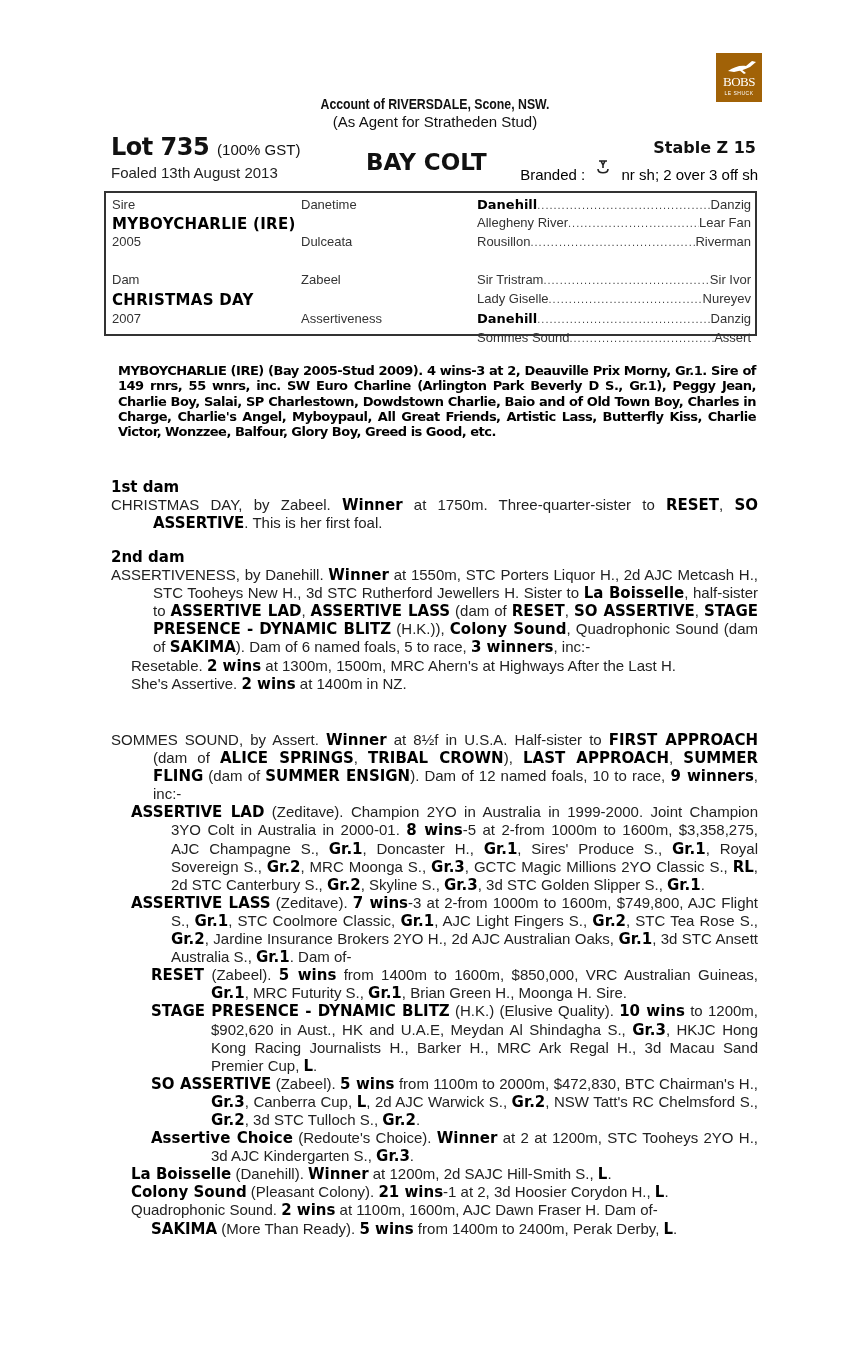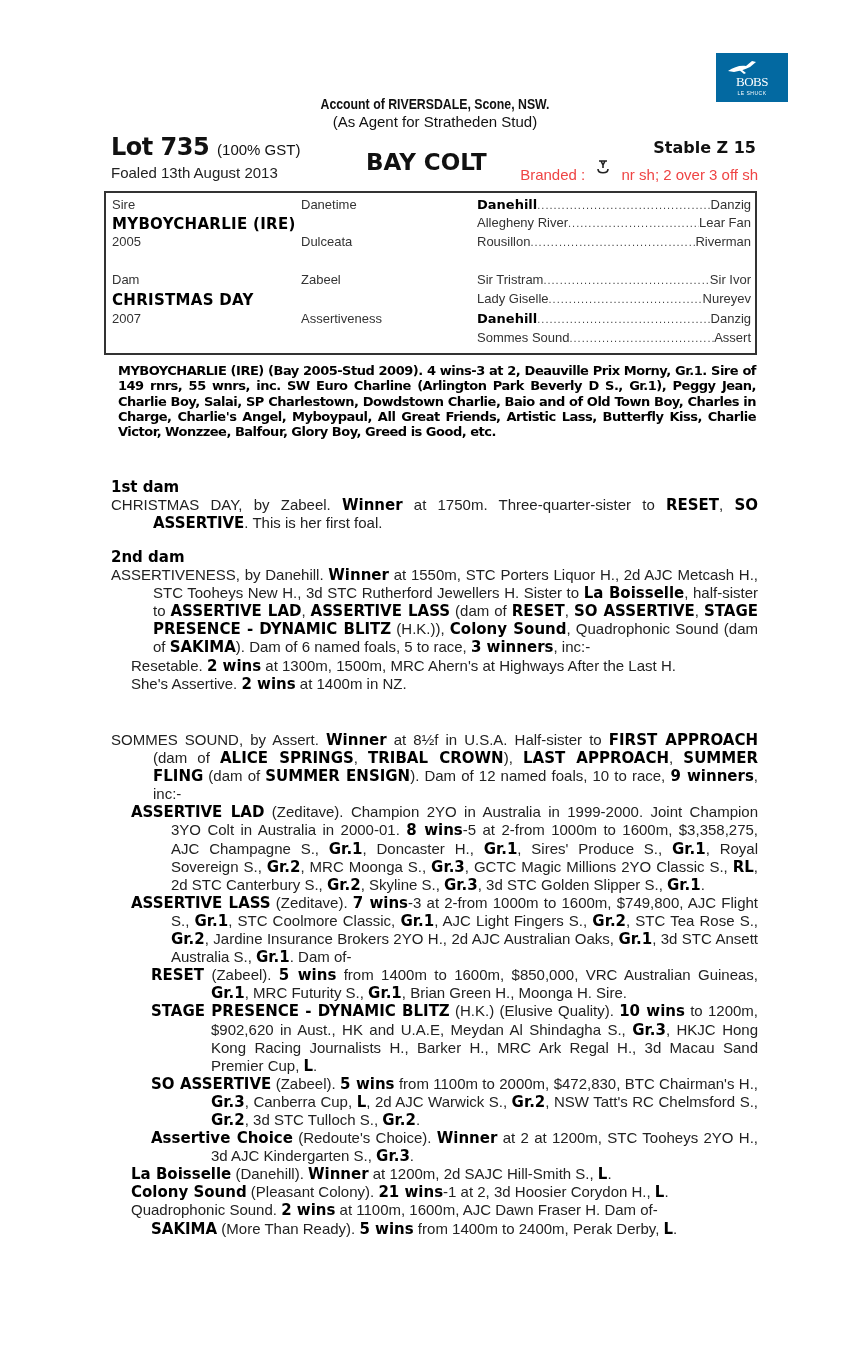--- a/index.html
+++ b/index.html
@@ -1,31 +1,31 @@
 <!DOCTYPE html>
 <html><head>
 <meta charset="utf-8">
 <style>
   html, body { margin:0; padding:0; background:#ffffff; }
   body { width:860px; height:1356px; position:relative; overflow:hidden; color:#111; font-family:"Liberation Sans", sans-serif; }
-  .logo { position:absolute; left:716px; top:53px; width:72px; height:49px; background:#0369a1; color:#fff; text-align:center; }
+  .logo { position:absolute; left:716px; top:53px; width:46px; height:49px; background:#a16207; color:#fff; text-align:center; }
   .logo .bird { position:absolute; left:10px; top:6px; width:33px; height:16px; }
   .logo .brand { position:absolute; left:0; right:0; top:22px; font-family:"Liberation Serif", serif; font-size:13px; letter-spacing:-0.5px; line-height:13px; }
   .logo .sub { position:absolute; left:0; right:0; top:37px; font-size:5px; letter-spacing:0.5px; line-height:6px; }
   .vendor { position:absolute; left:110px; width:650px; top:95px; text-align:center; font-weight:bold; font-size:15px; transform:scaleX(0.82); transform-origin:center; letter-spacing:0px; }
   .agent { position:absolute; left:110px; width:650px; top:113px; text-align:center; font-size:15px; }
   .lotline { position:absolute; left:111px; width:647px; top:133px; height:28px; }
   .lot { position:absolute; left:0; top:0; font-weight:bold; font-size:24px; font-family:"DejaVu Sans", sans-serif; letter-spacing:-0.5px; }
   .gst { font-size:15px; font-weight:normal; font-family:"Liberation Sans", sans-serif; letter-spacing:0; }
   .colt { position:absolute; left:255px; top:16px; font-weight:bold; font-size:23px; font-family:"DejaVu Sans", sans-serif; }
   .stable { position:absolute; right:2px; top:5px; font-weight:bold; font-size:16px; font-family:"DejaVu Sans", sans-serif; }
   .foaled { position:absolute; left:111px; top:164px; font-size:15px; color:#222; }
-  .branded { position:absolute; right:102px; top:164px; font-size:15px; color:#ef4444; }
+  .branded { position:absolute; right:102px; top:164px; font-size:15px; color:#000000; }
   .brandmark { display:inline-block; width:16px; text-align:center; font-size:13px; margin:0 6px; position:relative; top:-4px; }
-  .pedigree { position:absolute; left:104px; top:191px; width:653px; height:164px; border:2px solid #333; box-sizing:border-box; }
+  .pedigree { position:absolute; left:104px; top:191px; width:653px; height:145px; border:2px solid #333; box-sizing:border-box; }
   .ped-row { position:absolute; left:0; right:0; height:18px; font-size:13px; color:#333; }
   .c1 { position:absolute; left:6px; }
   .c2 { position:absolute; left:195px; }
   .c3 { position:absolute; left:371px; right:4px; display:flex; }
   .c3 .n { white-space:nowrap; }
   .c3 .dots { flex:1; overflow:hidden; white-space:nowrap; color:#444; }
   .c3 .dots::after { content:"................................................................................................................"; font-size:11px; letter-spacing:1px; }
   .c3 .s { white-space:nowrap; }
   .big { font-weight:bold; font-size:15px; color:#000; font-family:"DejaVu Sans", sans-serif; letter-spacing:0.3px; }
   .bold-n { font-weight:bold; color:#000; font-family:"DejaVu Sans", sans-serif; }

